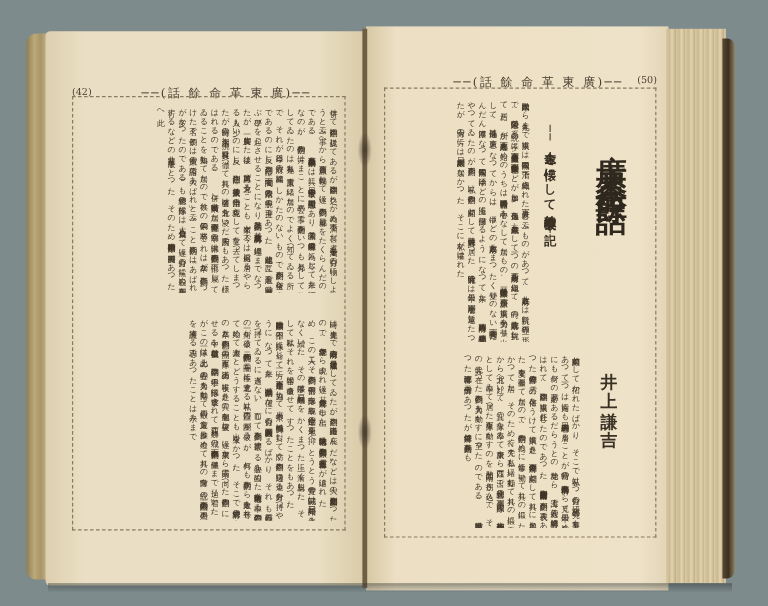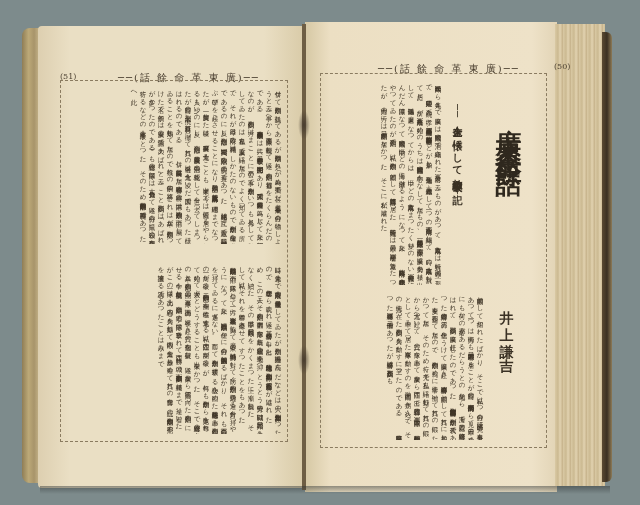--- a/index.html
+++ b/index.html
@@ -91,21 +91,21 @@
   <div class="left-edge"></div>
   <div class="page page-left"></div>
   <div class="page page-right"></div>
   <div class="gutter"></div>
   <div class="gutter-smudge" style="top:110px;"></div>
   <div class="gutter-smudge" style="top:345px;"></div>
   <div class="right-edge"></div>
   <div class="right-cover"></div>
   <div class="shadow-bottom"></div>
 
-  <div class="page-num" style="left:60px; top:72px;">(51)</div>
+  <div class="page-num" style="left:60px; top:72px;">(42)</div>
   <div class="running-head" style="left:118px; top:71px;">──(話 餘 命 革 東 廣)──</div>
   <div class="frame" style="left:60px; top:80px; width:226px; height:360px;"></div>
 
   <div class="vcol" style="left:64px; top:86px; width:218px; height:158px;">
     <span>併せて李烈鈞に供託してあるが李烈鈞は之れが為め不満で甚だ煮</span>
     <span>等二十萬を自分の物にしようと云ふ事へから廣西派と軋轢して遂に</span>
     <span>李烈鈞の遷都しをたくらんだのである。</span>
     <span>　廣東革命後李烈鈞とは共に日本士官學校の同期生同志であり</span>
     <span>又張開で鍛錬将來の為に尽して来た間柄なのが、李烈鈞の方はまこ</span>
     <span>とに公平の事で李烈鈞をいつも兄分として尊敬してゐたのは私達も</span>
@@ -143,21 +143,21 @@
     <span>が、何れも李烈鈞から敗走を奪れて始めて大遊ぶとどうすることも出</span>
     <span>來なかつた。そこで總督府の面々の兵卒と李烈鈞の二團の軍隊と護衛</span>
     <span>の夜半に赴き其の包圍を突破し、遂に廣東から雲南に向つた李烈鈞の</span>
     <span>に押寄せる中を敢然突破し、李烈鈞は追手の部隊に攻撃されて江西</span>
     <span>勝れ城の部下李烈鈞軍の縄張りまで辿り着いた。私がこの一隊は北上</span>
     <span>の覺心の兵力を動揺して四散の方策を一歩推し進めて其れの陣営を</span>
     <span>統の李烈鈞一團の不屈の勢を擁護する決心であつたことは示みまで</span>
   </div>
 
   <div class="running-head" style="left:378px; top:62px;">──(話 餘 命 革 東 廣)──</div>
-  <div class="page-num" style="left:554px; top:62px;">(50)</div>
+  <div class="page-num" style="left:531px; top:62px;">(50)</div>
   <div class="frame" style="left:320px; top:73px; width:225px; height:373px;"></div>
 
   <div class="title" style="left:492px; top:108px;">廣東革命餘話</div>
   <div class="subtitle" style="left:450px; top:104px;">──大金を懐にして敵線突破の記──</div>
   <div class="author" style="left:498px; top:300px;">井上謙吉</div>
 
   <div class="vcol" style="left:324px; top:80px; width:118px; height:205px;">
     <span>民國六年から九年まで廣東には國民黨の治下で組織された軍政府</span>
     <span>と云ふものがあつて、北京政府とは對抗に獨立の形で、陸榮廷の系</span>
     <span>統の孝に雲南督軍唐繼堯、貴州督軍劉顯世などが参加し、孫逸仙を主</span>

